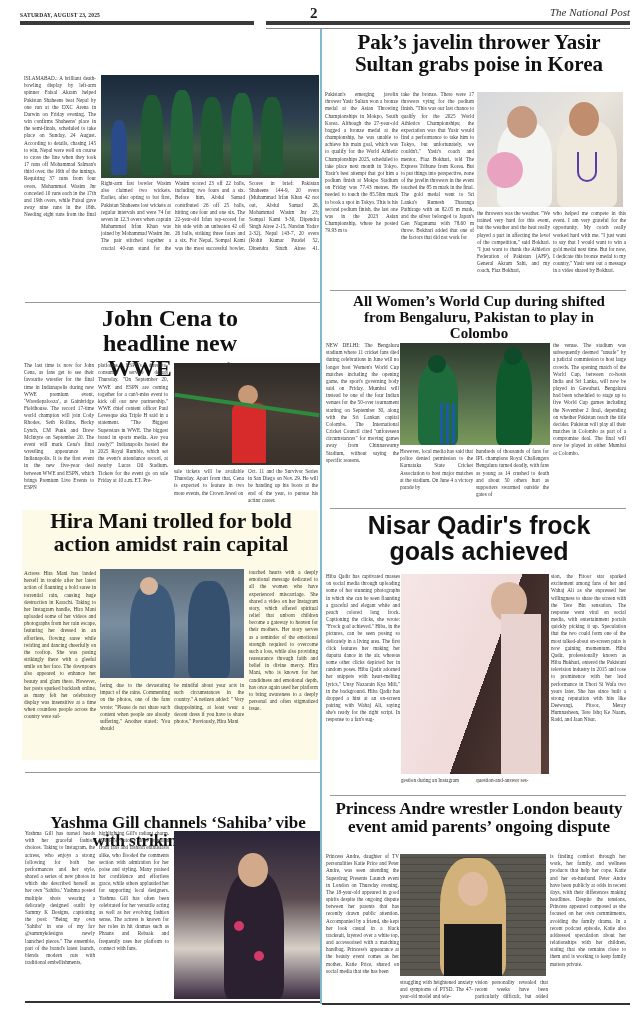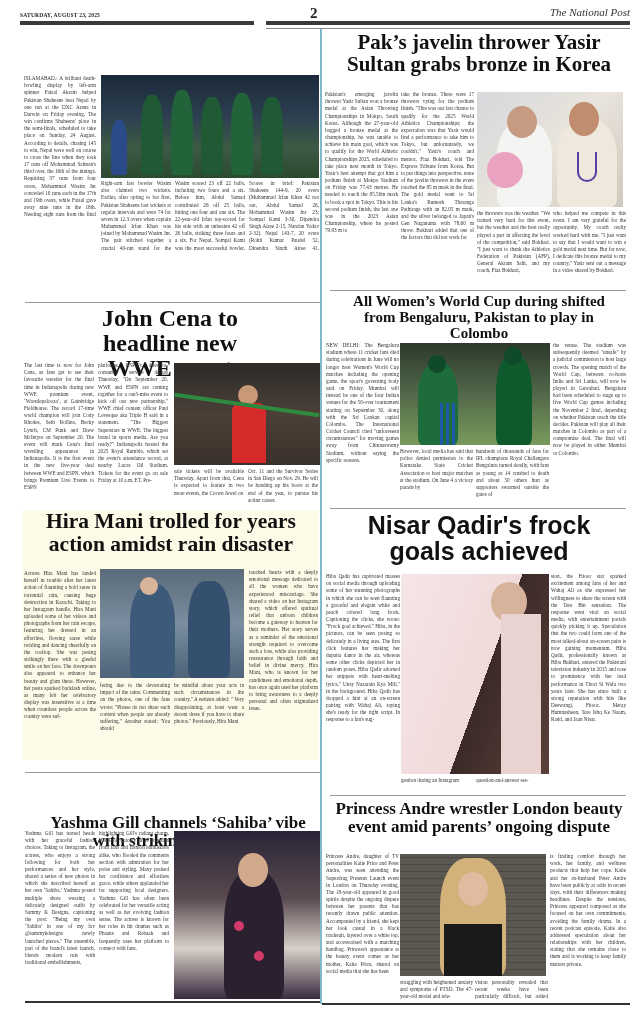--- a/index.html
+++ b/index.html
@@ -73,21 +73,21 @@
 <div class="col body-text" style="left:98px;top:362px;width:70px;height:140px;">platforms. ESPN's direct-to-consumer service debuts Thursday. "On September 20, WWE and ESPN are coming together for a can't-miss event to kick off our new partnership," WWE chief content officer Paul Levesque aka Triple H said in a statement. "The Biggest Superstars in WWE. The biggest brand in sports media. Are you ready?" Indianapolis hosted the 2025 Royal Rumble, which set the event's attendance record, at nearby Lucas Oil Stadium. Tickets for the event go on sale Friday at 10 a.m. ET. Pre-</div>
 <div class="photo ph-wwe" style="left:174px;top:363px;width:146px;height:102px;">
   <div style="position:absolute;left:58px;top:40px;width:34px;height:60px;background:#d72a2a;border-radius:8px 8px 0 0;"></div>
   <div style="position:absolute;left:64px;top:22px;width:20px;height:20px;background:#c99877;border-radius:50%;"></div>
   <div style="position:absolute;left:0;top:40px;width:146px;height:4px;background:#2e8a3e;transform:rotate(8deg);"></div>
 </div>
 <div class="col body-text" style="left:174px;top:468px;width:70px;height:34px;">sale tickets will be available Thursday. Apart from that, Cena is expected to feature in two more events, the Crown Jewel on</div>
 <div class="col body-text" style="left:248px;top:468px;width:70px;height:34px;">Oct. 11 and the Survivor Series in San Diego on Nov. 29. He will be handing up his boots at the end of the year, to pursue his acting career.</div>
 
 <div class="hira-bg"></div>
-<div class="headline" style="position:absolute;left:24px;top:510px;width:294px;font-size:21.5px;padding:0 4px;">Hira Mani trolled for years action amidst rain disaster</div>
+<div class="headline" style="position:absolute;left:24px;top:510px;width:294px;font-size:21.5px;padding:0 4px;">Hira Mani trolled for bold action amidst rain capital</div>
 <div class="col body-text" style="left:24px;top:570px;width:72px;height:185px;">Actress Hira Mani has landed herself in trouble after her latest action of flaunting a bold saree in torrential rain, causing huge destruction in Karachi. Taking to her Instagram handle, Hira Mani uploaded some of her videos and photographs from her rain escape, featuring her dressed in an effortless, flowing saree while twirling and dancing cheerfully on the rooftop. She was posing strikingly there with a gleeful smile on her face. The downpours also appeared to enhance her beauty and glam there. However, her posts sparked backlash online, as many felt her celebratory display was insensitive at a time when countless people across the country were suf-</div>
 <div class="photo ph-hira" style="left:100px;top:569px;width:144px;height:109px;">
   <div class="fig" style="left:30px;top:15px;width:45px;height:95px;background:#3e5a7a;"></div>
   <div class="fig" style="left:88px;top:12px;width:42px;height:97px;background:#34506e;"></div>
   <div style="position:absolute;left:40px;top:8px;width:18px;height:18px;background:#d8b59a;border-radius:50%;"></div>
 </div>
 <div class="col body-text" style="left:100px;top:682px;width:70px;height:73px;">fering due to the devastating impact of the rains. Commenting on the photos, one of the fans wrote: "Please do not share such content when people are already suffering." Another stated: 'You should</div>
 <div class="col body-text" style="left:174px;top:682px;width:70px;height:73px;">be mindful about your acts in such circumstances in the country." A netizen added: " Very disappointing, at least wear a decent dress if you have to share photos." Previously, Hira Mani</div>
 <div class="col body-text" style="left:249px;top:569px;width:69px;height:186px;">touched hearts with a deeply emotional message dedicated to all the women who have experienced miscarriage. She shared a video on her Instagram story, which offered spiritual relief that unborn children become a gateway to heaven for their mothers. Her story serves as a reminder of the emotional strength required to overcome such a loss, while also providing reassurance through faith and belief in divine mercy. Hira Mani, who is known for her candidness and emotional depth, has once again used her platform to bring awareness to a deeply personal and often stigmatized issue.</div>
 <div class="hr" style="left:25px;top:772px;width:295px;"></div>
@@ -96,21 +96,21 @@
 <div class="col body-text" style="left:25px;top:830px;width:70px;height:168px;">Yashma Gill has turned heads with her graceful fashion choices. Taking to Instagram, the actress, who enjoys a strong following for both her performances and her style, shared a series of new photos in which she described herself as her own ‘Sahiba.’ Yashma posted multiple shots wearing a delicately designed outfit by Sammy K Designs, captioning the post: "Being my own ‘Sahiba’ in one of my fav @sammykdesigns newly launched pieces." The ensemble, part of the brand's latest launch, blends modern cuts with traditional embellishments,</div>
 <div class="col body-text" style="left:99px;top:830px;width:70px;height:168px;">highlighting Gill's radiant charm. Her look quickly drew attention from fans and fashion enthusiasts alike, who flooded the comments section with admiration for her poise and styling. Many praised her confidence and effortless grace, while others applauded her for supporting local designers. Yashma Gill has often been celebrated for her versatile acting as well as her evolving fashion sense. The actress is known for her roles in hit dramas such as Phaans and Rebaak and frequently uses her platform to connect with fans.</div>
 <div class="photo ph-yashma" style="left:174px;top:831px;width:146px;height:168px;">
   <div class="fig" style="left:50px;top:40px;width:60px;height:128px;background:#2a2030;"></div>
   <div style="position:absolute;left:64px;top:22px;width:30px;height:34px;background:#d3a98c;border-radius:50%;"></div>
   <div style="position:absolute;left:60px;top:90px;width:10px;height:10px;background:#d23a6a;border-radius:50%;"></div>
   <div style="position:absolute;left:80px;top:120px;width:10px;height:10px;background:#d23a6a;border-radius:50%;"></div>
 </div>
 <div class="hr-thick" style="left:25px;top:1001px;width:295px;"></div>
 
-<div class="headline" style="position:absolute;left:324px;top:31px;width:310px;font-size:21px;padding:0 4px;">Pak’s javelin thrower Yasir Sultan grabs bronze in Korea</div>
+<div class="headline" style="position:absolute;left:324px;top:31px;width:310px;font-size:21px;padding:0 4px;">Pak’s javelin thrower Yasir Sultan grabs poise in Korea</div>
 <div class="col body-text" style="left:325px;top:91px;width:73px;height:189px;">Pakistan's emerging javelin thrower Yasir Sultan won a bronze medal at the Asian Throwing Championships in Mokpo, South Korea. Although the 27-year-old bagged a bronze medal at the championship, he was unable to achieve his main goal, which was to qualify for the World Athletic Championships 2025, scheduled to take place next month in Tokyo. Yasir's best attempt that got him a podium finish at Mokpo Stadium on Friday was 77.43 metres. He needed to touch the 85.50m mark to book a spot in Tokyo. This is his second podium finish, the last one was in the 2023 Asian Championship, where he posted 79.93 m to</div>
 <div class="col body-text" style="left:401px;top:91px;width:73px;height:189px;">take the bronze. There were 17 throwers vying for the podium finish. "This was our last chance to qualify for the 2025 World Athletics Championships; the expectation was that Yasir would find a performance to take him to Tokyo, but unfortunately, we couldn't," Yasir's coach and mentor, Fiaz Bokhari, told The Express Tribune from Korea. But to put things into perspective, none of the javelin throwers in the event touched the 85 m mark in the final. The gold medal went to Sri Lanka's Rumesh Tharanga Pathirage with an 82.05 m mark, and the silver belonged to Japan's Gen Naganuma with 78.60 m throw. Bokhari added that one of the factors that did not work for</div>
 <div class="photo ph-javelin" style="left:477px;top:92px;width:146px;height:115px;">
   <div class="fig" style="left:20px;top:30px;width:55px;height:85px;background:#f4f4f2;"></div>
   <div style="position:absolute;left:30px;top:14px;width:30px;height:32px;background:#c79a82;border-radius:50%;"></div>
   <div class="fig" style="left:80px;top:28px;width:60px;height:87px;background:#efe8dc;"></div>
   <div style="position:absolute;left:92px;top:10px;width:30px;height:34px;background:#c08e6e;border-radius:50%;"></div>
   <div style="position:absolute;left:10px;top:60px;width:36px;height:36px;background:#e9a3c0;border-radius:50%;"></div>
   <div style="position:absolute;left:100px;top:60px;width:20px;height:30px;border:2px solid #5a3ea8;border-top:none;border-radius:0 0 10px 10px;"></div>
 </div>

